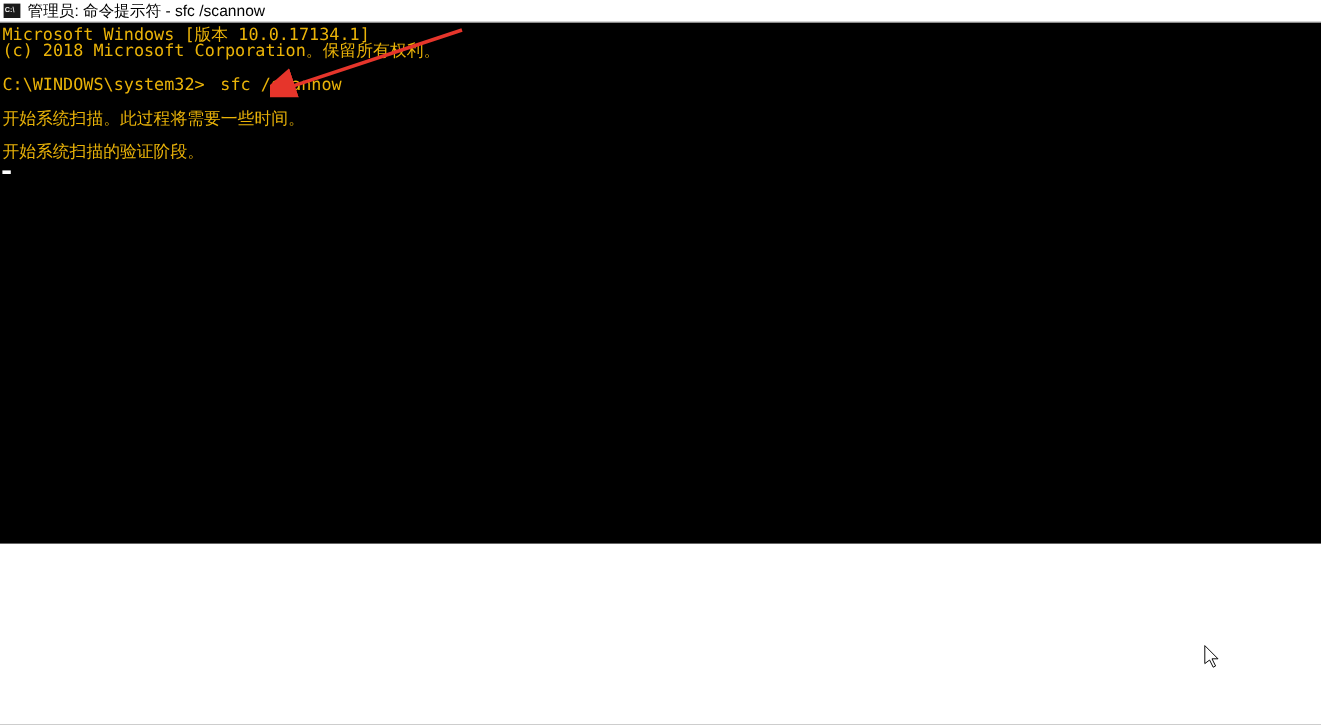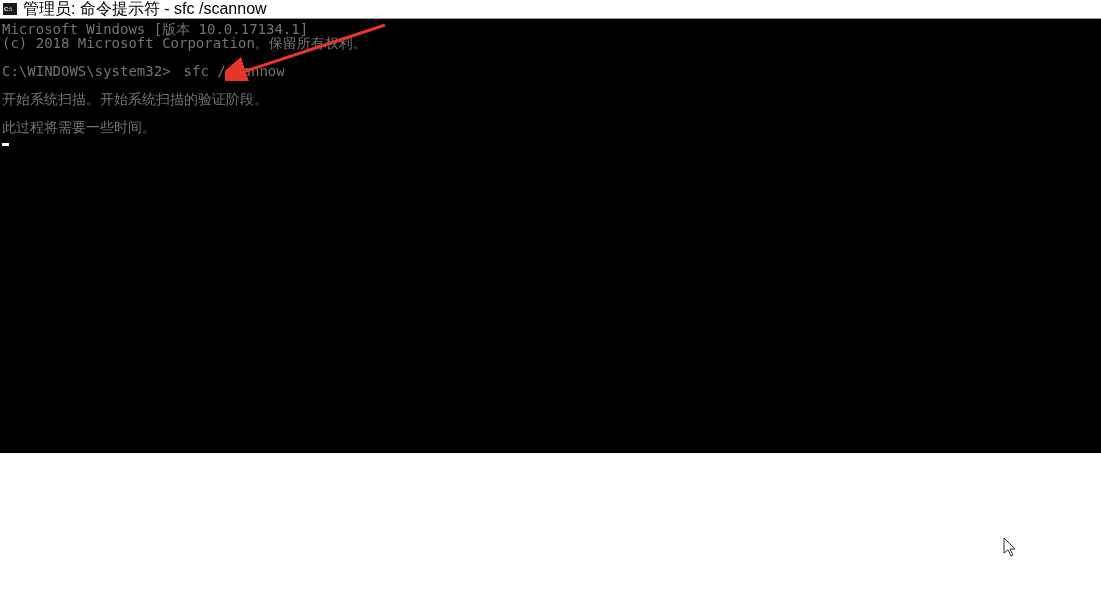--- a/index.html
+++ b/index.html
@@ -35,29 +35,29 @@
       padding-left: 1px;
     }
     .title-icon-text {
       color: #eee;
       font-size: 6px;
       font-family: Arial, sans-serif;
       font-weight: bold;
       line-height: 1;
     }
     .title-text {
-      font-size: 16px;
+      font-size: 13px;
       color: #000;
       font-family: 'Microsoft YaHei', 'SimSun', sans-serif;
     }
     .terminal-area {
       width: 1101px;
       height: 434px;
       background: #000000;
-      color: #737373;
+      color: #eab308;
       padding: 3px 2px;
       font-size: 14px;
       line-height: 14px;
       font-family: 'NSimSun', 'SimSun', 'Consolas', monospace;
       position: relative;
     }
     .terminal-line {
       white-space: pre;
       font-family: 'NSimSun', 'SimSun', 'Consolas', monospace;
       font-size: 14px;
@@ -106,23 +106,23 @@
 
 <div class="terminal-area">
   <div class="terminal-line">Microsoft Windows [版本 10.0.17134.1]</div>
   <div class="terminal-line">(c) 2018 Microsoft Corporation。保留所有权利。</div>
   <div class="blank-line"></div>
   <div class="prompt-line">
     <span class="terminal-line">C:\WINDOWS\system32&gt;</span>
       <span class="terminal-line">sfc /scannow</span>
   </div>
   <div class="blank-line"></div>
-  <div class="terminal-line">开始系统扫描。开始系统扫描的验证阶段。</div>
+  <div class="terminal-line">开始系统扫描。此过程将需要一些时间。</div>
   <div class="blank-line"></div>
-  <div class="terminal-line">此过程将需要一些时间。</div>
+  <div class="terminal-line">开始系统扫描的验证阶段。</div>
   <div>
     <span class="cursor-blink"></span>
   </div>
 
   <svg class="annotation-arrow" viewBox="0 0 165 60">
     <defs>
       <marker id="arrowhead" markerWidth="12" markerHeight="10" refX="2" refY="5" orient="auto">
         <polygon points="0 0, 12 5, 0 10" fill="#e6352b"></polygon>
       </marker>
     </defs>

